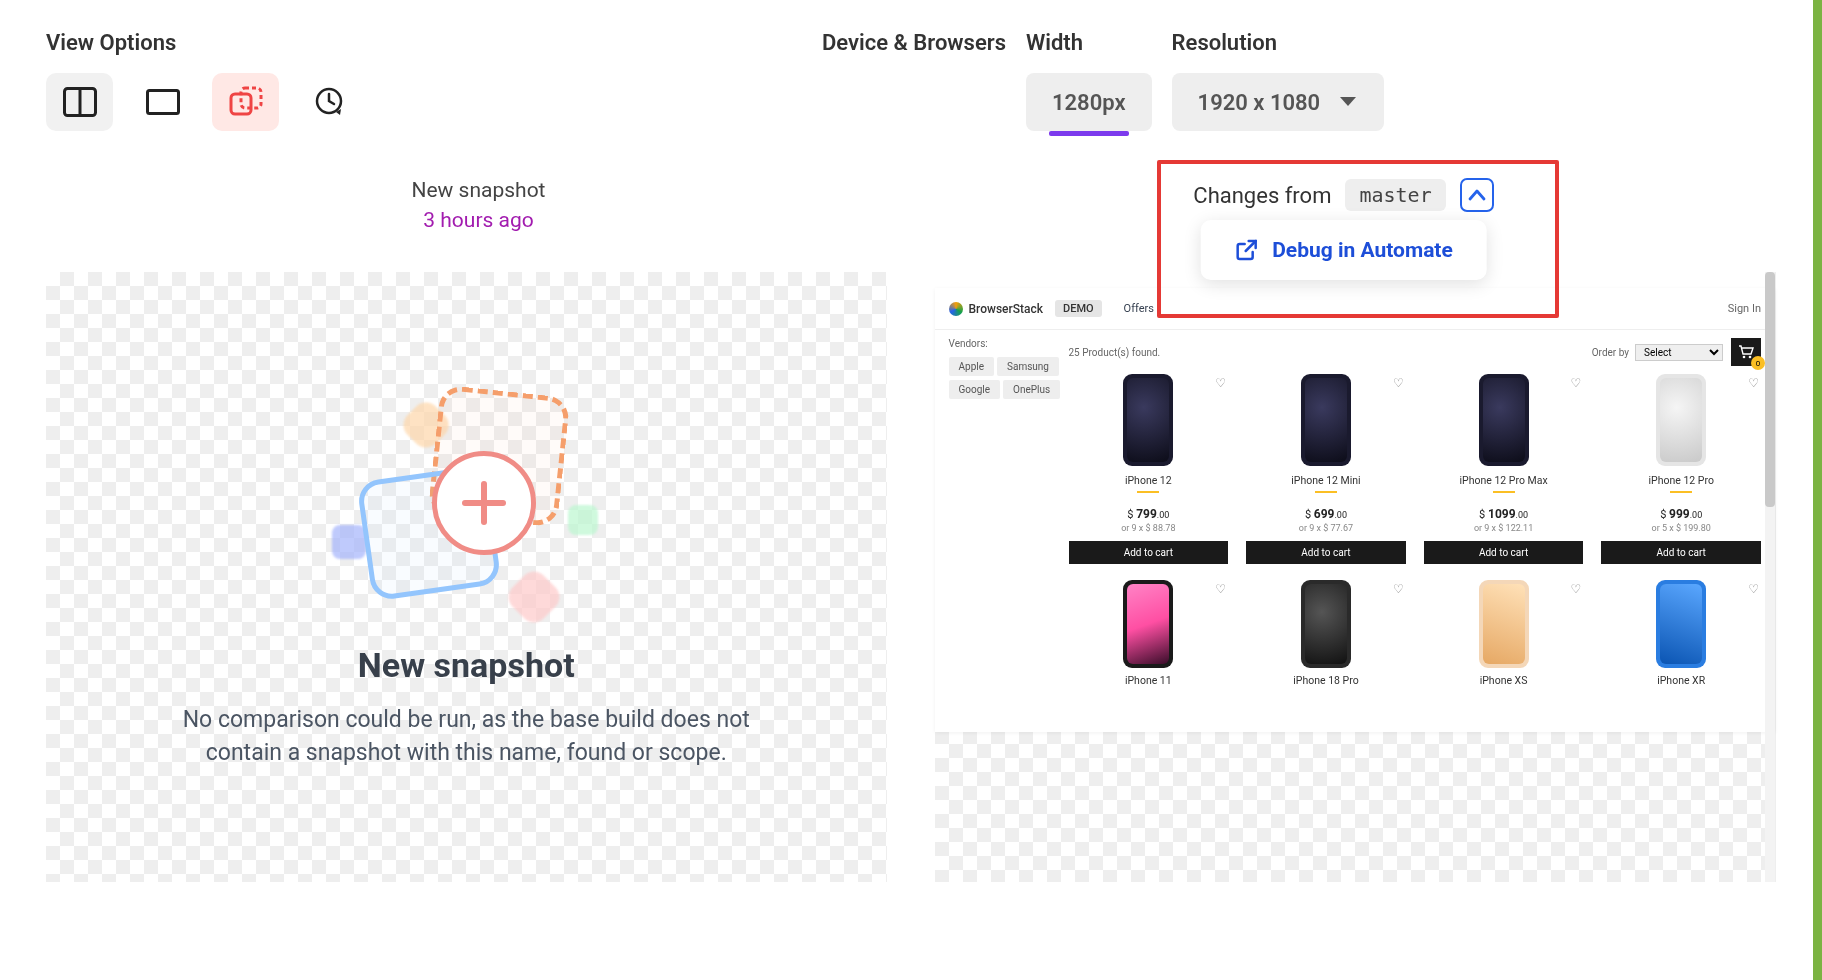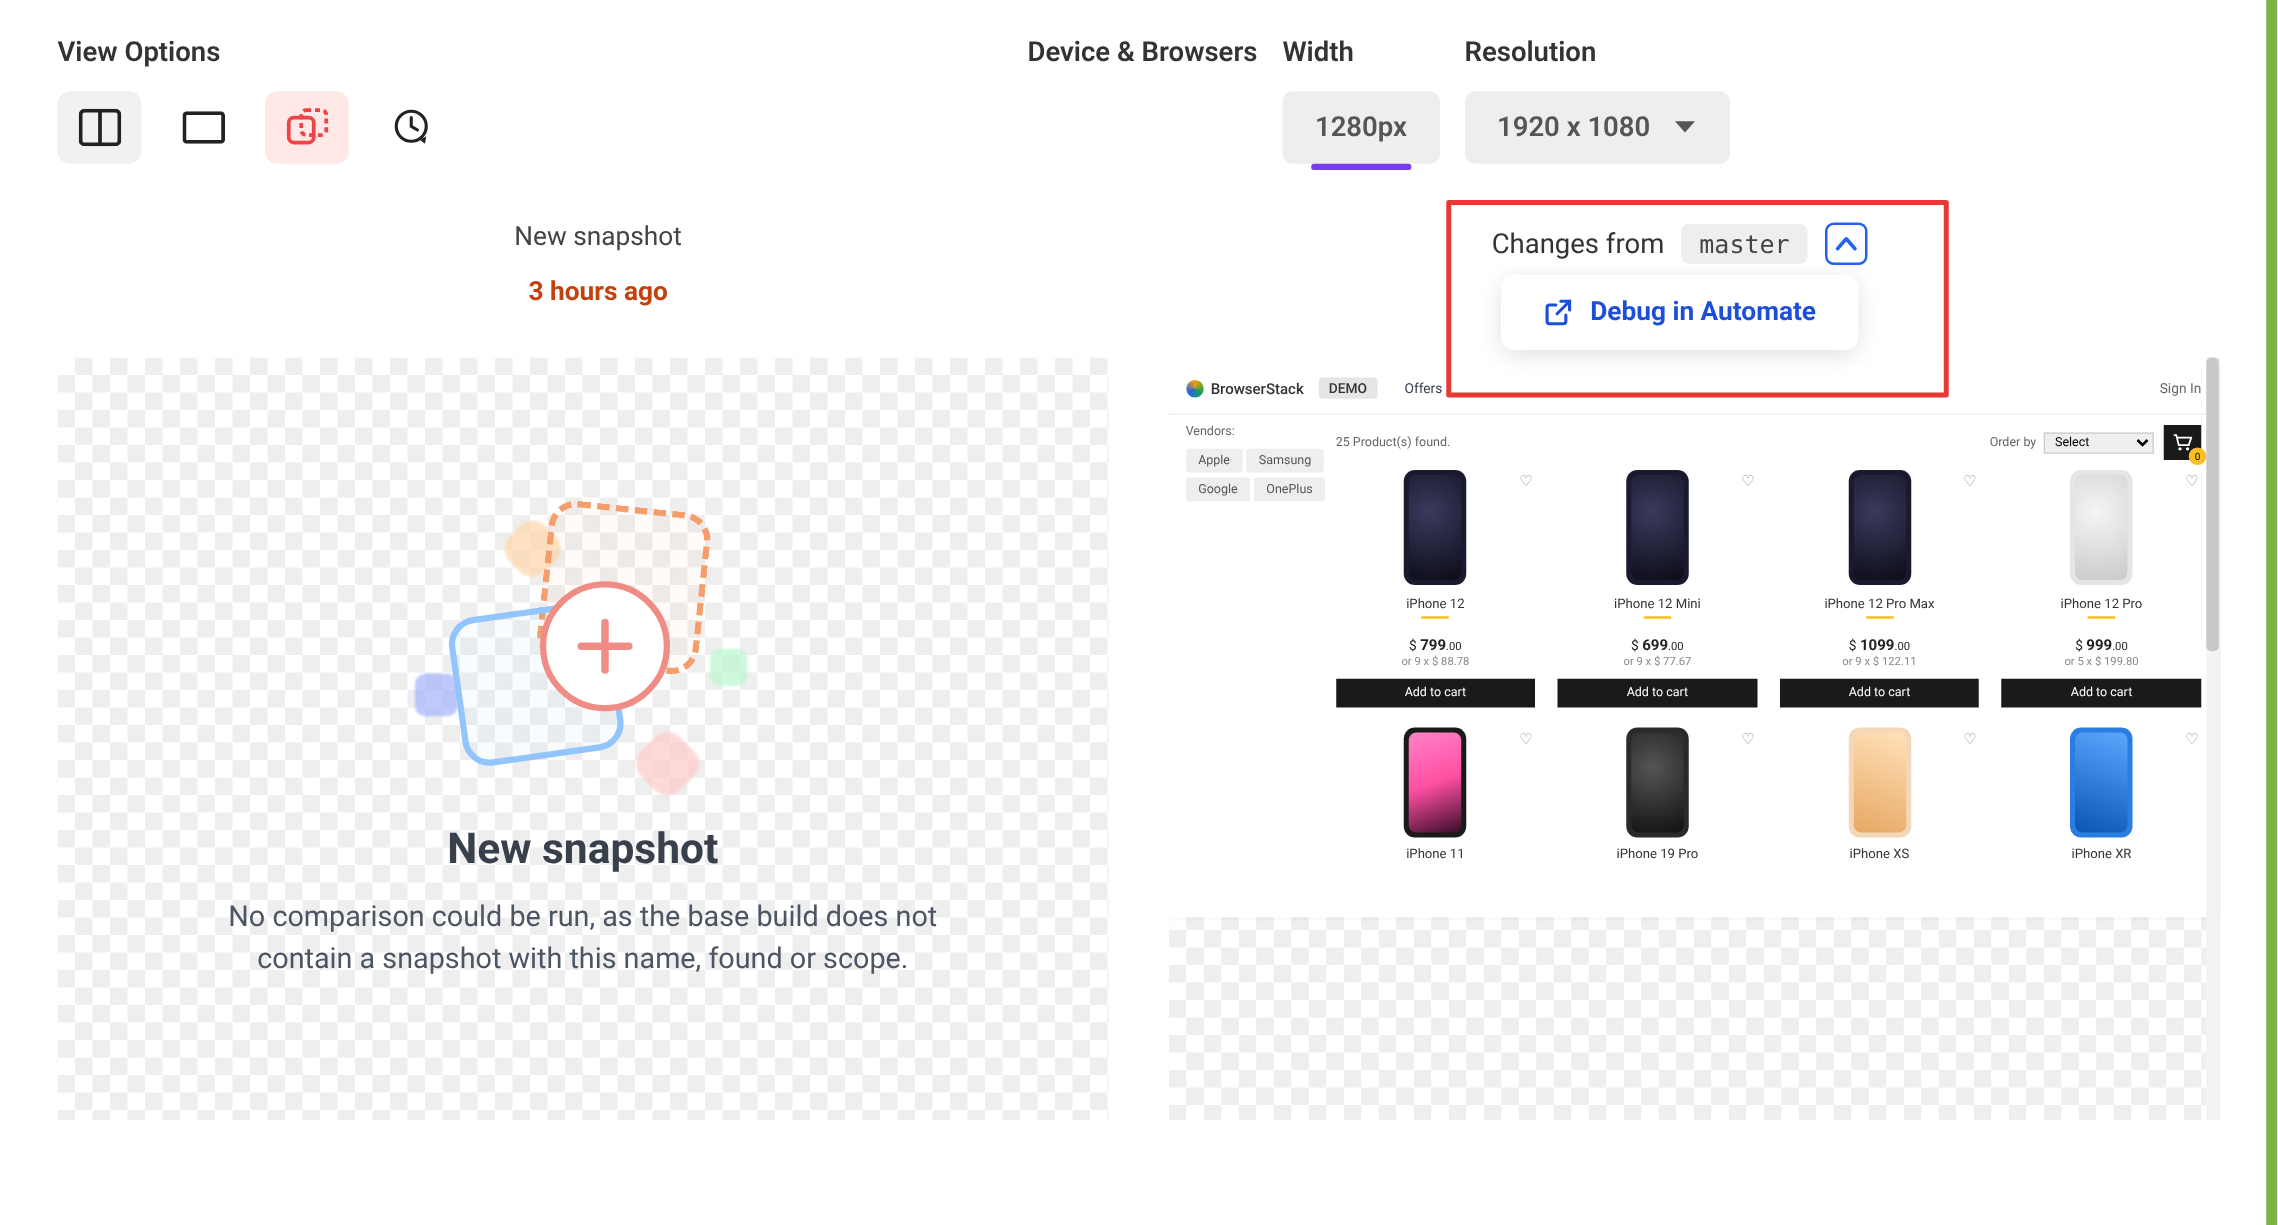--- a/index.html
+++ b/index.html
@@ -26,21 +26,21 @@
   .dot-purple { width:10px; height:10px; border-radius:50%; background:#8b5cf6; margin-left:auto; margin-right:10px; }
   .chev { width:20px; }
 
   .width-box, .res-box { height:58px; background:#eee; border-radius:8px; display:flex; align-items:center; padding:0 26px; font-size:22px; font-weight:600; color:#555; gap:18px; }
   .width-underline { height:5px; background:#7c3aed; width:80px; margin: -2px auto 0 auto; border-radius:2px; position:relative; top:2px; }
 
   
   .subheaders { display:flex; margin-top:44px; }
   .subcol { flex:1; text-align:center; }
   .sub-title { font-size:21px; color:#444; font-weight:400; }
-  .sub-time { font-size:21px; color:#c2410c; margin-top:20px; font-weight:700;}
+  .sub-time { font-size:21px; color:#a21caf; margin-top:6px; font-weight:400;}
 
   .changes-row { display:flex; align-items:center; justify-content:center; gap:14px; position:relative;}
   .changes-row .txt { font-size:22px; color:#333; font-weight:400; }
   .branch-badge { background:#eee; padding:4px 14px; border-radius:6px; font-family: ui-monospace, Menlo, Consolas, monospace; font-size:20px; color:#444; }
   .collapse-btn { width:34px; height:34px; border:2.5px solid #2563eb; border-radius:7px; display:flex; align-items:center; justify-content:center; cursor:pointer; }
   .popup { position:absolute; top:42px; left:50%; transform:translateX(-50%); background:#fff; box-shadow:0 4px 18px rgba(0,0,0,.12); border-radius:10px; padding:18px 34px; display:flex; align-items:center; gap:14px; white-space:nowrap; z-index: 50; }
   .popup a { color:#1d4ed8; font-weight:700; font-size:21px; text-decoration:none; }
   .highlight-box { position:absolute; border:4px solid #e53935; border-radius:2px; pointer-events:none; z-index:40; }
 
   
@@ -55,21 +55,21 @@
     background-size: 28px 28px;
     background-position: 0 0, 0 14px, 14px -14px, -14px 0;
     background-color:#fff;
   }
   .panel.left { border-right:none; }
   .left-inner { height:100%; display:flex; flex-direction:column; align-items:center; justify-content:center; padding:0 60px; text-align:center; }
   .left-title { font-size:34px; font-weight:700; color:#38404b; margin-top:30px; }
   .left-text { font-size:23px; color:#4b5563; margin-top:18px; line-height:1.45; }
 
   
-  .shot-wrap { position:absolute; top:4px; left:0; right:0; height:444px; background:#fff; box-shadow:0 1px 4px rgba(0,0,0,.06); overflow:hidden; }
+  .shot-wrap { position:absolute; top:16px; left:0; right:0; height:444px; background:#fff; box-shadow:0 1px 4px rgba(0,0,0,.06); overflow:hidden; }
   .shot-topbar { display:flex; align-items:center; height:42px; padding:0 14px; border-bottom:1px solid #eee; font-size:12px; }
   .bs-logo { display:flex; align-items:center; gap:6px; font-weight:500; color:#333;}
   .bs-dot { width:14px; height:14px; border-radius:50%; background: conic-gradient(#f59e0b, #16a34a, #2563eb, #f59e0b); }
   .demo-badge { background:#e5e5e5; padding:2px 8px; border-radius:3px; font-size:11px; margin-left:6px;}
   .nav-link { margin-left:22px; font-size:11px; color:#374151; }
   .signin { margin-left:auto; font-size:11px; color:#666; }
   .shot-body { display:flex; font-size:11px; padding:8px 14px 0 14px; }
   .filters { width:120px; }
   .filters .vend-lbl { font-size:10px; color:#666; margin-bottom:6px; }
   .tag { display:inline-block; background:#eee; padding:4px 10px; font-size:10px; color:#555; margin:2px 3px 2px 0; border-radius:2px;}
@@ -317,21 +317,21 @@
       <div class="screen" style="background:linear-gradient(160deg,#ff83c6 0%,#ff4fa3 50%,#3a0d2a 100%)"></div>
     </div>
     <div class="pname">iPhone 11</div>
 
   </div>
                 <div class="card">
     <span class="heart">♡</span>
     <div class="phone" style="background:#2a2a2a">
       <div class="screen" style="background:radial-gradient(circle at 40% 35%,#555,#111)"></div>
     </div>
-    <div class="pname">iPhone 19 Pro</div>
+    <div class="pname">iPhone 18 Pro</div>
 
   </div>
                 <div class="card">
     <span class="heart">♡</span>
     <div class="phone" style="background:#f4d7b8">
       <div class="screen" style="background:linear-gradient(200deg,#ffe1b8,#e6a864)"></div>
     </div>
     <div class="pname">iPhone XS</div>
 
   </div>

